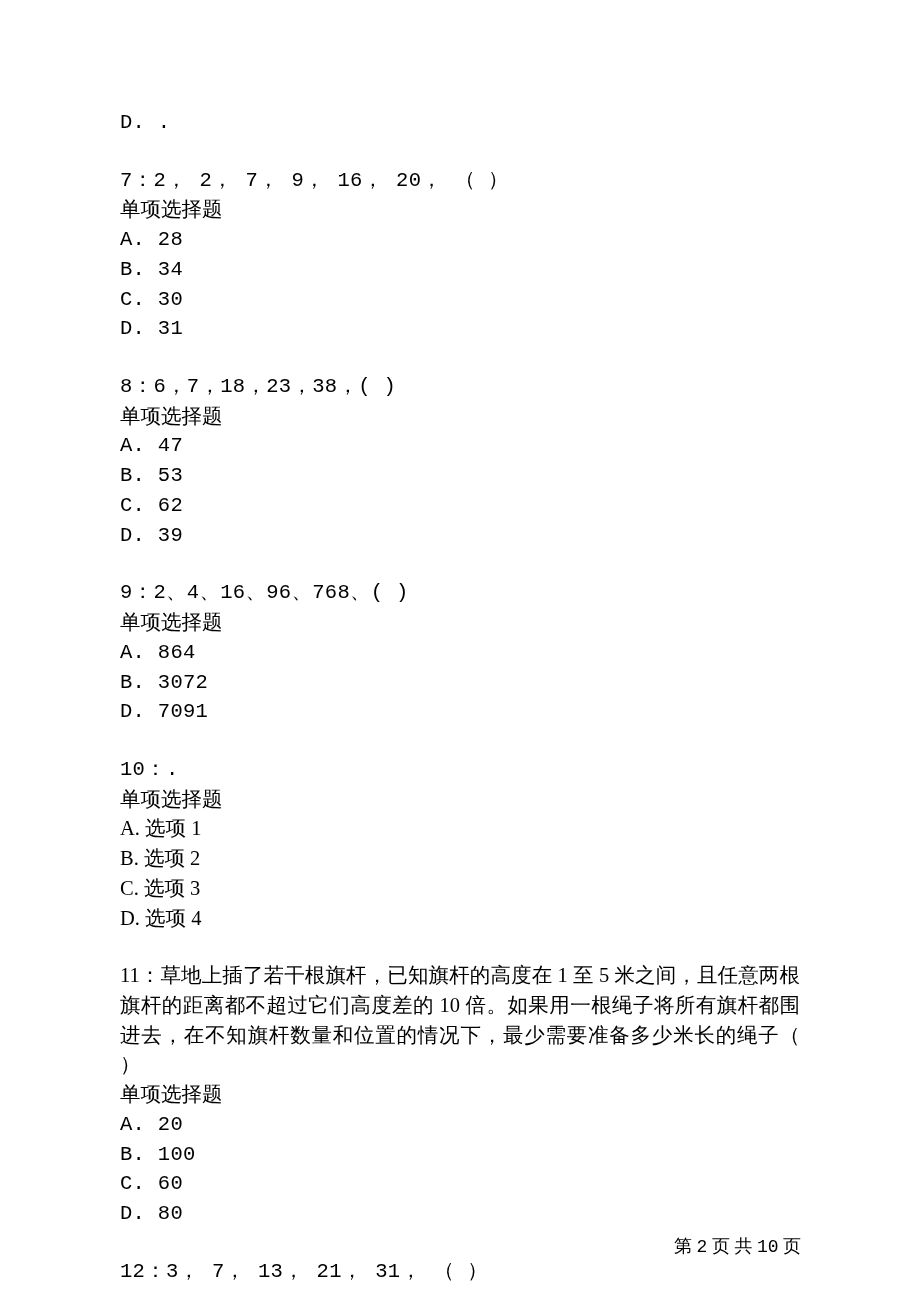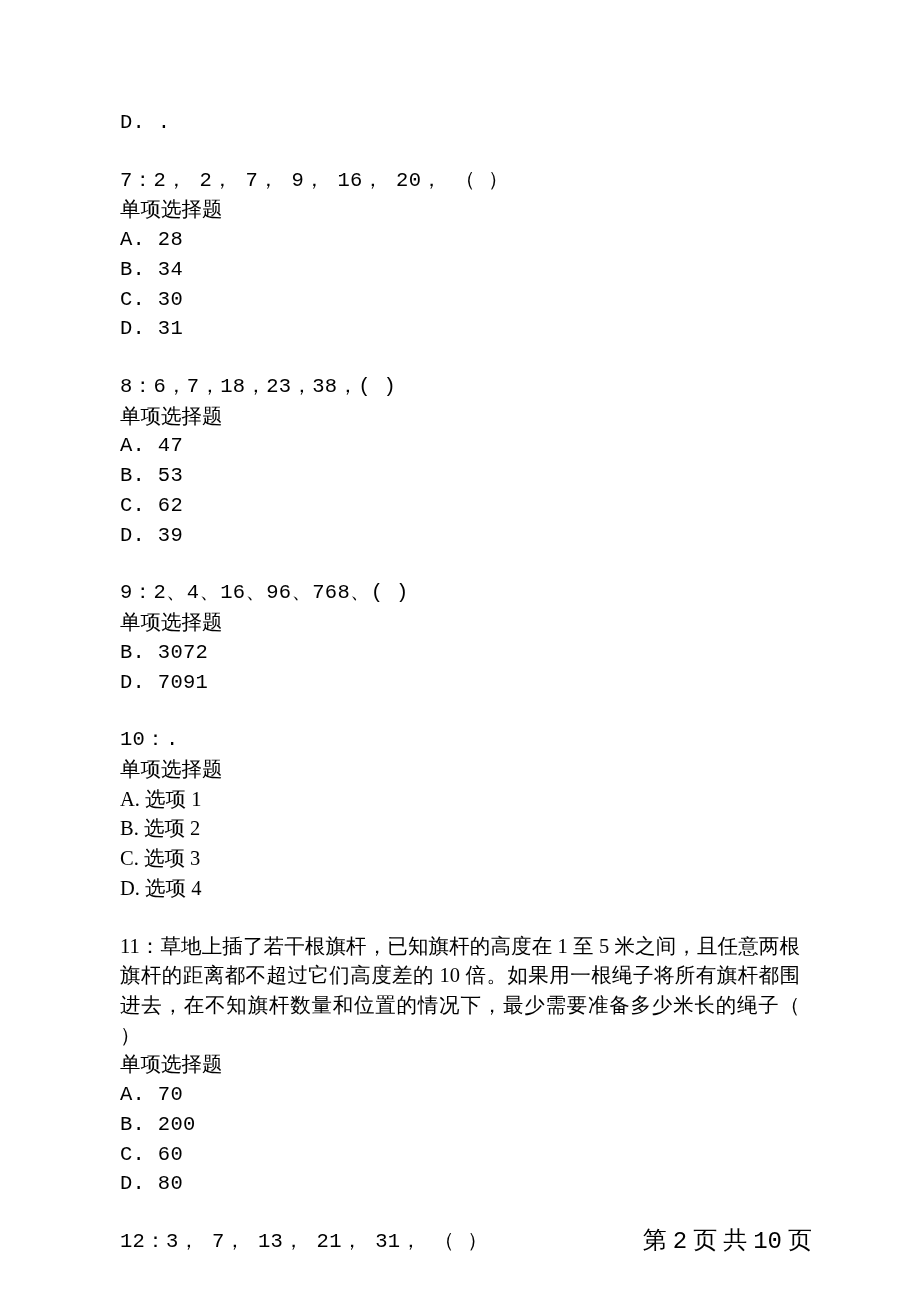--- a/index.html
+++ b/index.html
@@ -25,22 +25,22 @@
   }
   .question-block {
     margin-bottom: 28px;
   }
   .option-line {
     display: block;
   }
   .page-number {
     position: absolute;
     bottom: 42px;
-    right: 108px;
-    font-size: 24px;
+    right: 119px;
+    font-size: 18px;
     font-family: "SimSun", "宋体", serif;
   }
   .page-number .num {
     font-family: "Courier New", monospace;
   }
 </style>
 </head>
 <body>
 
 <div class="page">
@@ -63,38 +63,39 @@
     <div>单项选择题</div>
     <span class="option-line mono">A. 47</span>
     <span class="option-line mono">B. 53</span>
     <span class="option-line mono">C. 62</span>
     <span class="option-line mono">D. 39</span>
   </div>
 
   <div class="question-block">
     <div class="mono">9：2、4、16、96、768、(   )</div>
     <div>单项选择题</div>
+    <span class="option-line mono">A. 864</span>
     <span class="option-line mono">B. 3072</span>
     <span class="option-line mono">D. 7091</span>
   </div>
 
   <div class="question-block">
     <div class="mono">10：.</div>
     <div>单项选择题</div>
     <span class="option-line">A. 选项 1</span>
     <span class="option-line">B. 选项 2</span>
     <span class="option-line">C. 选项 3</span>
     <span class="option-line">D. 选项 4</span>
   </div>
 
   <div class="question-block">
     <div style="text-align: justify;">11：草地上插了若干根旗杆，已知旗杆的高度在 1 至 5 米之间，且任意两根旗杆的距离都不超过它们高度差的 10 倍。如果用一根绳子将所有旗杆都围进去，在不知旗杆数量和位置的情况下，最少需要准备多少米长的绳子（ ）</div>
     <div>单项选择题</div>
-    <span class="option-line mono">A. 70</span>
-    <span class="option-line mono">B. 200</span>
+    <span class="option-line mono">A. 20</span>
+    <span class="option-line mono">B. 100</span>
     <span class="option-line mono">C. 60</span>
     <span class="option-line mono">D. 80</span>
   </div>
 
   <div class="question-block">
     <div class="mono">12：3，  7，  13，  21，  31，  （  ）</div>
 
   </div>
 
   <div class="page-number">

